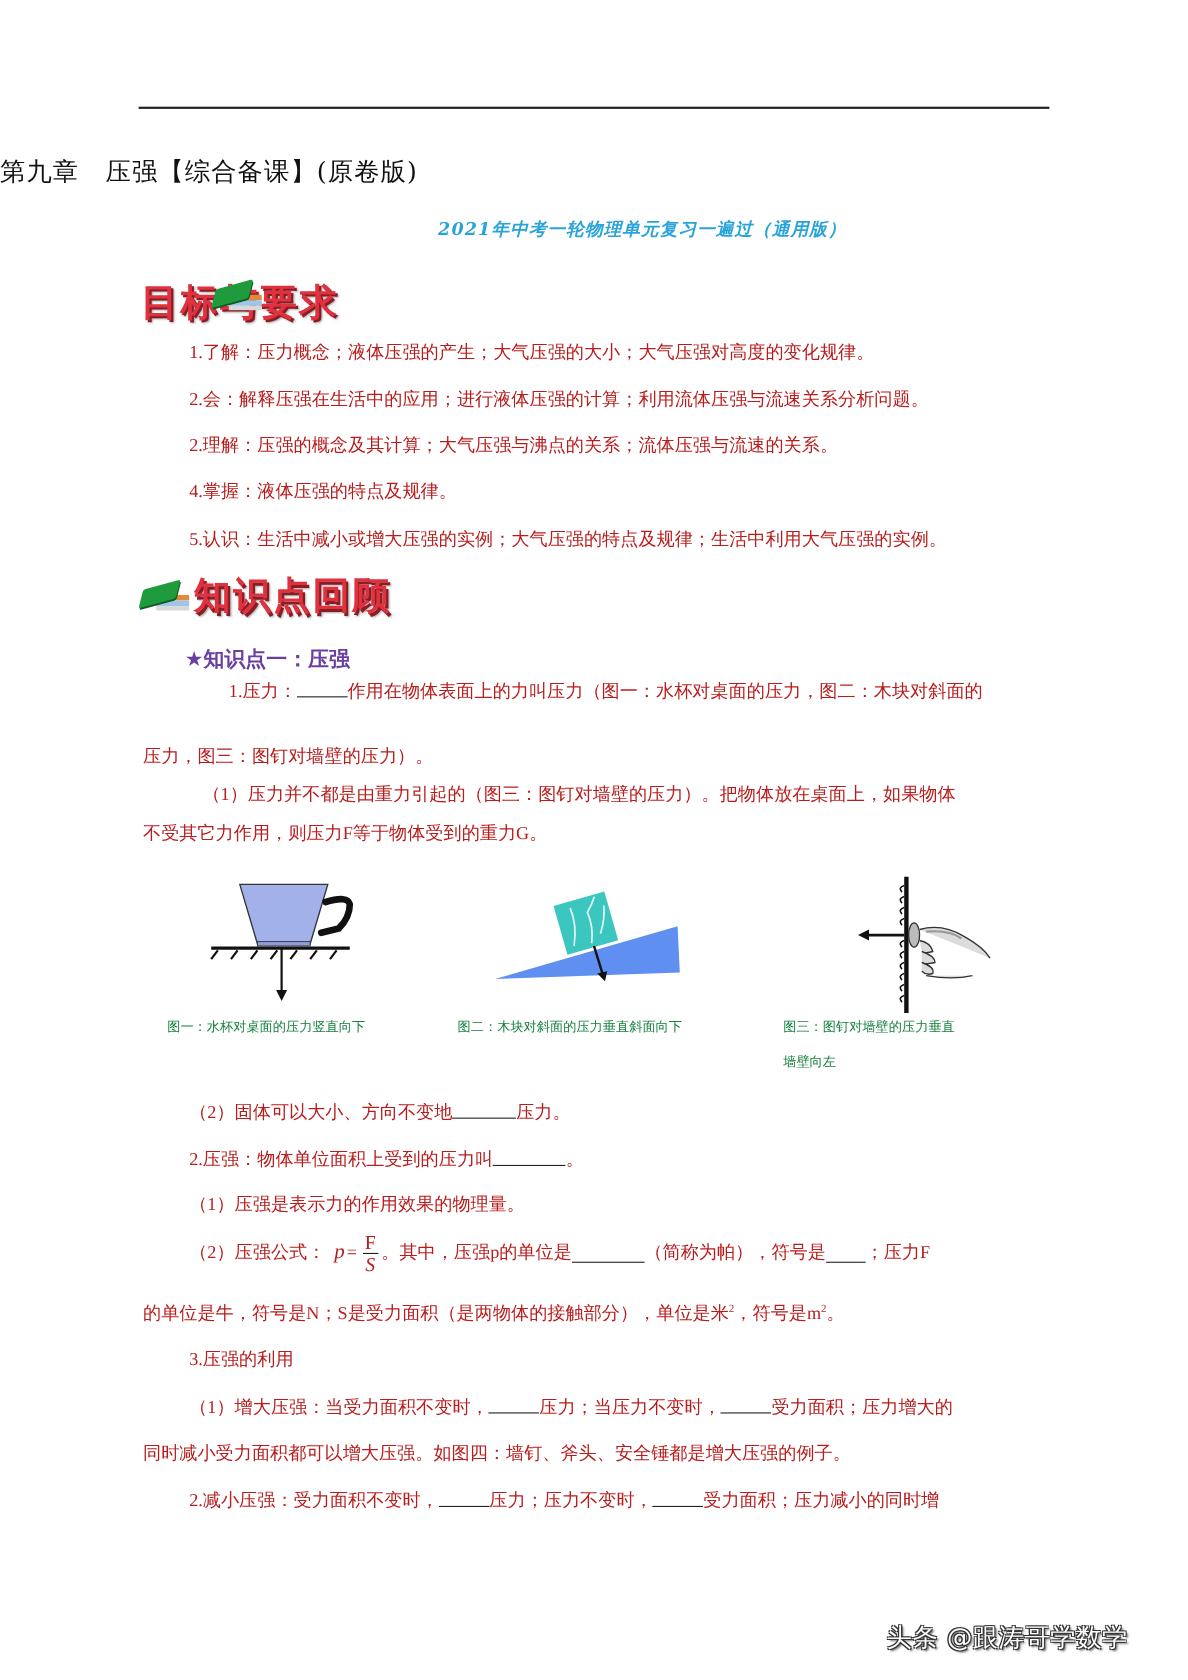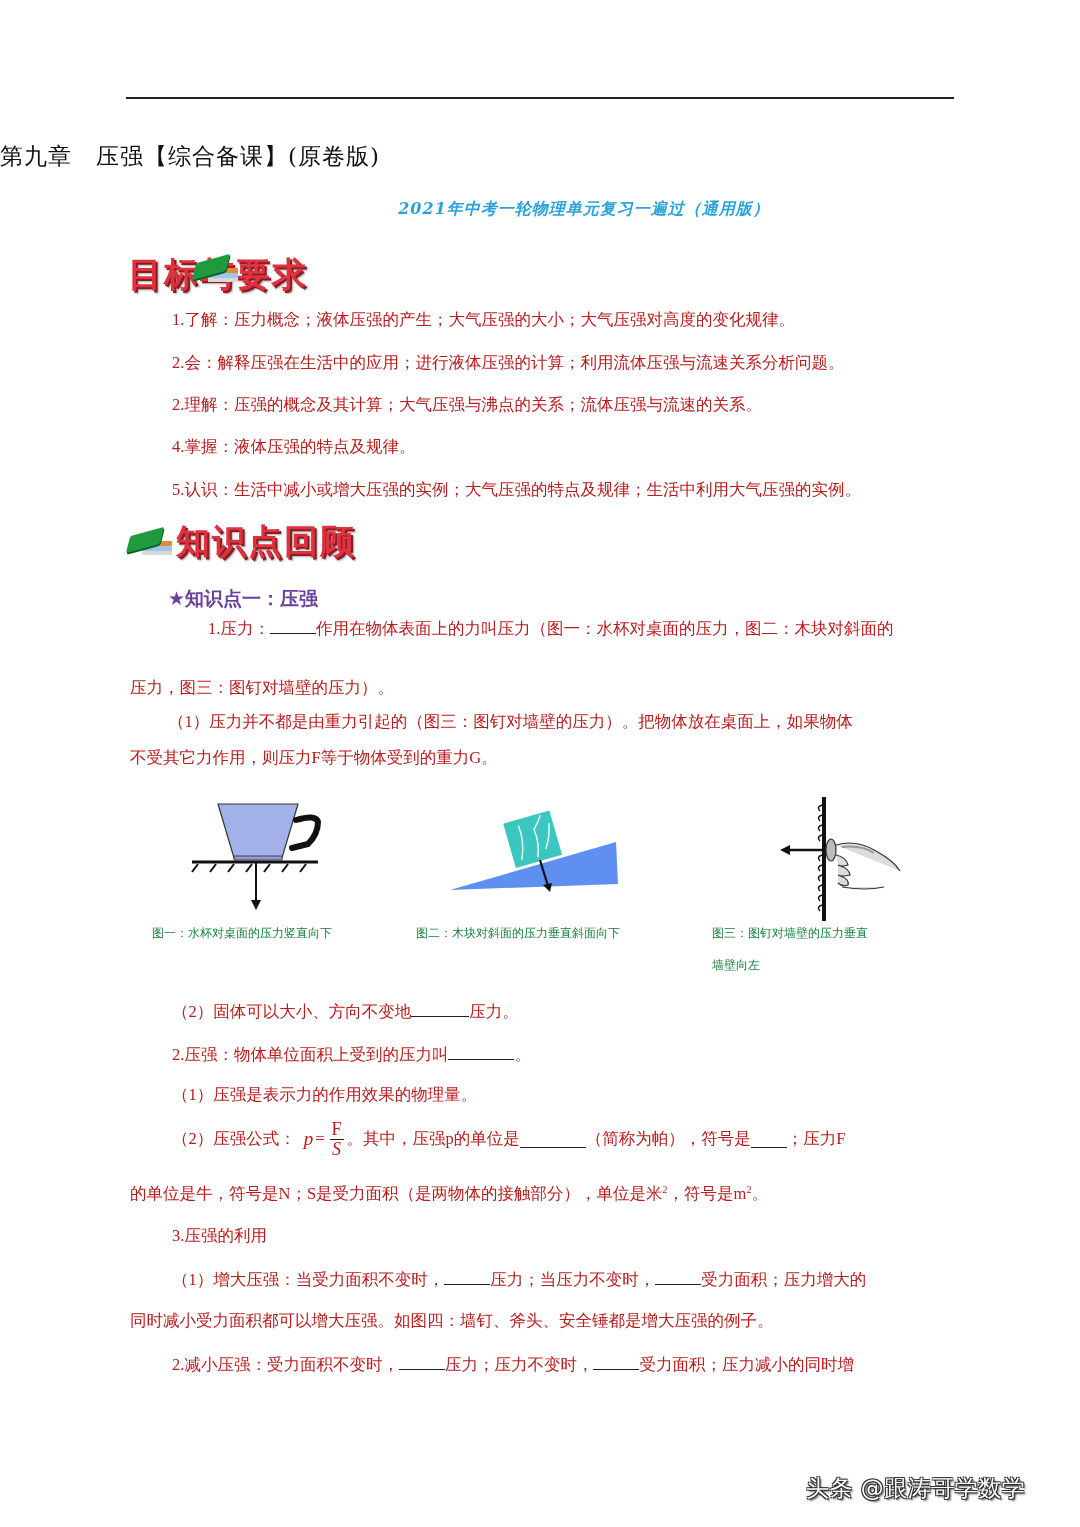--- a/index.html
+++ b/index.html
@@ -65,21 +65,21 @@
   </div>
   <span class="section-title">知识点回顾</span>
 </div>
 
 <div class="kp-head">★知识点一：压强</div>
 
 <div class="p" style="left:186px; top:616px;margin-left:22px;">
   <span>1.压力：</span><span class="blank" style="width:46px;"></span><span>作用在物体表面上的力叫压力（图一：水杯对桌面的压力，图二：木块对斜面的</span>
 </div>
 <div class="p" style="left:130px; top:677px;">压力，图三：图钉对墙壁的压力）。</div>
-<div class="p" style="left:168px; top:711px;">（1）压力并不都是由重力引起的（图三：图钉对墙壁的压力）。把物体放在桌面上，如果物体</div>
+<div class="p" style="left:184px; top:711px;">（1）压力并不都是由重力引起的（图三：图钉对墙壁的压力）。把物体放在桌面上，如果物体</div>
 <div class="p" style="left:130px; top:747px;">不受其它力作用，则压力F等于物体受到的重力G。</div>
 
 <svg class="figure" style="left:190px; top:800px;" width="140" height="110" viewBox="0 0 140 110">
   <polygon points="28,4 108,4 92,58 44,58" fill="#a3b1ea" stroke="#333" stroke-width="1.2"></polygon>
   <rect x="44" y="56" width="48" height="4" fill="#8d9bd8" stroke="#333" stroke-width="0.8"></rect>
   <path d="M106,20 Q126,14 128,22 Q128,34 118,44 L102,48" fill="none" stroke="#111" stroke-width="6" stroke-linecap="round"></path>
   <line x1="2" y1="62" x2="128" y2="62" stroke="#111" stroke-width="3"></line>
   <g stroke="#111" stroke-width="2">
     <line x1="8" y1="64" x2="2" y2="72"></line>
       <line x1="26" y1="64" x2="20" y2="72"></line>

